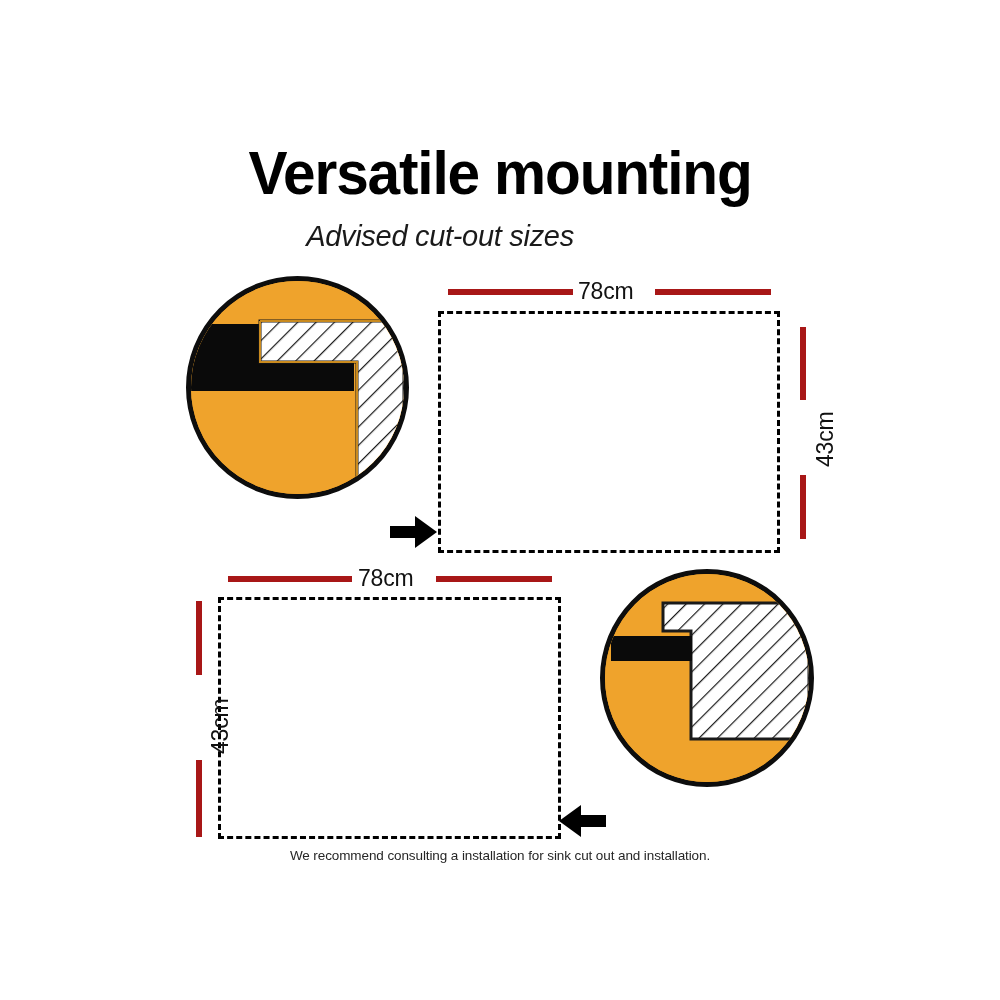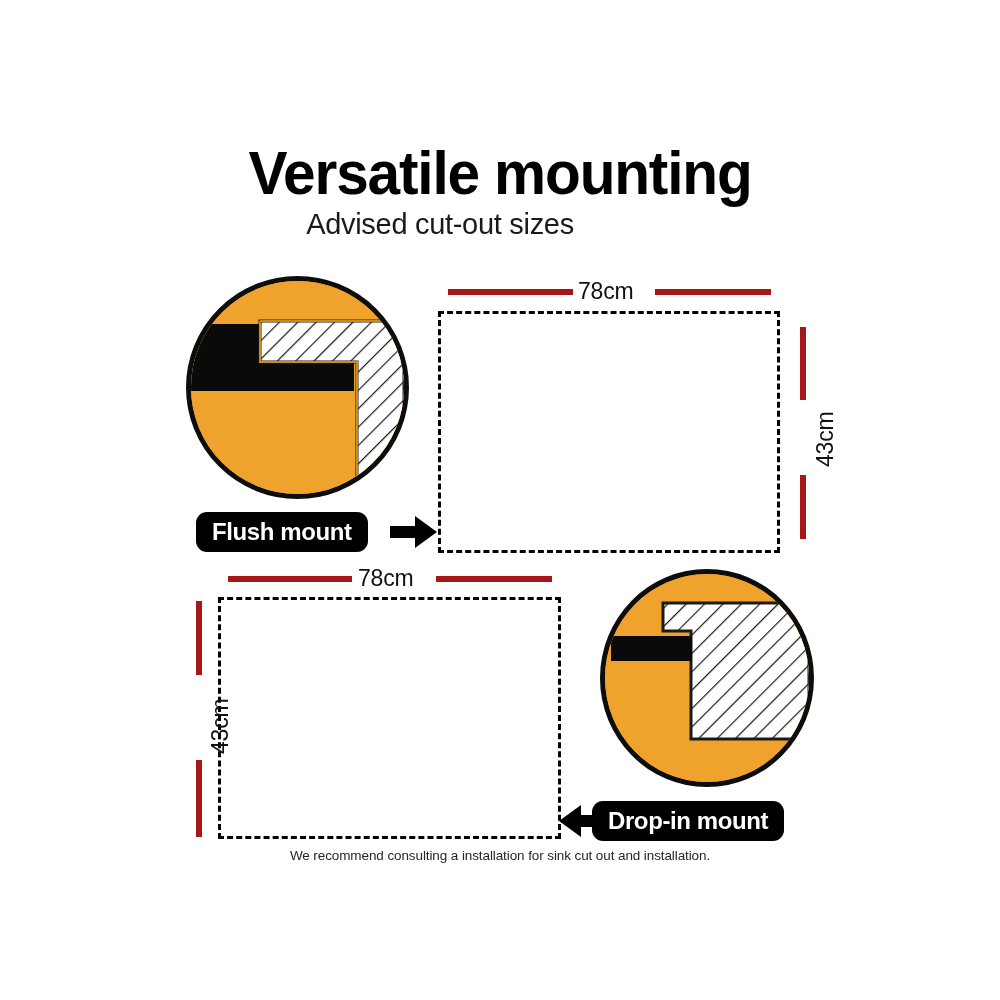--- a/index.html
+++ b/index.html
@@ -31,28 +31,29 @@
     font-family: "Liberation Sans", sans-serif;
     font-weight: bold;
     font-size: 61px;
     letter-spacing: -1.2px;
     color: #000000;
     line-height: 1.0;
     transform: scaleX(0.96);
   }
   .subtitle {
     position: absolute;
-    left: 0; top: 208px;
+    left: 0; top: 220px;
     width: 880px;
     text-align: center;
     font-family: "Liberation Sans", sans-serif;
     font-weight: normal;
     font-size: 29px;
     color: #1a1a1a;
     letter-spacing: -0.3px;
+    font-style: italic;
   }
   .footnote {
     position: absolute;
     left: 0; top: 848px;
     width: 1000px;
     text-align: center;
     font-family: "Liberation Sans", sans-serif;
     font-size: 13.5px;
     color: #262626;
     letter-spacing: -0.1px;
@@ -162,23 +163,20 @@
 
       <path d="M 0 43 L 163 43 L 163 86 L 163 110 L 0 110 Z" fill="#0a0a0a"></path>
 
       <path d="M 69 40 L 213 40 L 213 213 L 166 213 L 166 81 L 69 81 Z" fill="url(#hatchA)" stroke="#1a1a1a" stroke-width="3"></path>
 
       <path d="M 69 40 L 213 40" stroke="#C98A1E" stroke-width="2" fill="none"></path>
       <path d="M 69 40 L 69 81 L 166 81 L 166 213" stroke="#C98A1E" stroke-width="2" fill="none"></path>
     </svg>
   </div>
 
-  <div class="pill" id="pill-flush">
-    <span class="pill-text">Flush mount</span>
-  </div>
   <svg class="arrow-svg" id="arrow-flush" width="48" height="34" viewBox="0 0 48 34" xmlns="http://www.w3.org/2000/svg">
     <path d="M 0 11 L 25 11 L 25 1 L 47 17 L 25 33 L 25 23 L 0 23 Z" fill="#000000"></path>
   </svg>
 
   <div class="cutout" id="cutout-bottom"></div>
 
   <div class="dim-bar dim-h" style="left:228px; top:576px; width:124px;"></div>
   <div class="dim-label" style="left:358px; top:565px;">78cm</div>
   <div class="dim-bar dim-h" style="left:436px; top:576px; width:116px;"></div>
 
@@ -196,22 +194,19 @@
       </defs>
 
       <rect x="0" y="0" width="204" height="208" fill="#EFA32C"></rect>
 
       <path d="M 58 29 L 204 29 L 204 165 L 86 165 L 86 57 L 58 57 Z" fill="url(#hatchB)" stroke="#1a1a1a" stroke-width="3"></path>
 
       <rect x="6" y="62" width="81" height="25" fill="#0a0a0a"></rect>
     </svg>
   </div>
 
-  <div class="pill" id="pill-dropin">
-    <span class="pill-text">Drop-in mount</span>
-  </div>
   <svg class="arrow-svg" id="arrow-dropin" width="48" height="34" viewBox="0 0 48 34" xmlns="http://www.w3.org/2000/svg">
     <path d="M 48 11 L 23 11 L 23 1 L 1 17 L 23 33 L 23 23 L 48 23 Z" fill="#000000"></path>
   </svg>
 
   <div class="footnote">We recommend consulting a installation for sink cut out and installation.</div>
 
 </div>
 
 </body></html>

